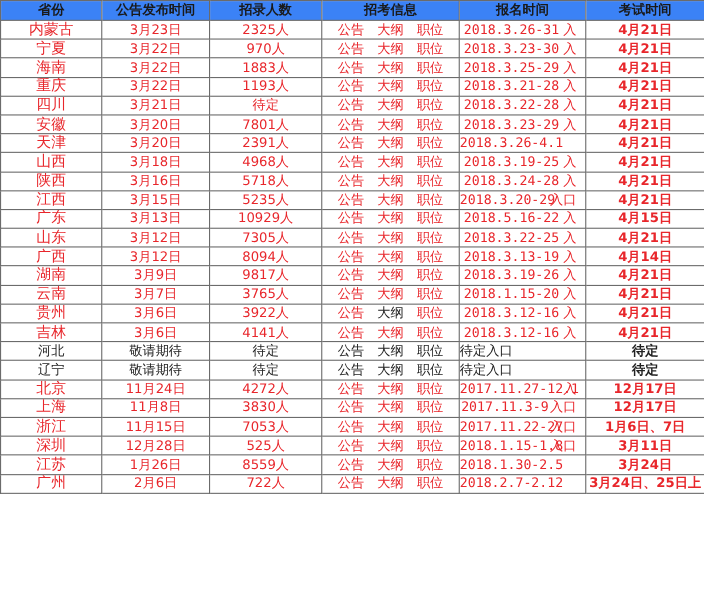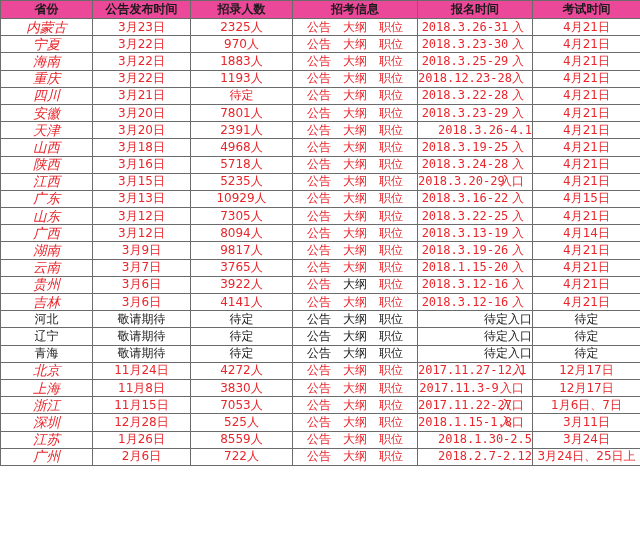--- a/index.html
+++ b/index.html
@@ -20,35 +20,35 @@
     height: 16.2px;
     padding: 0;
     text-align: center;
     vertical-align: middle;
     font-size: 12px;
     line-height: 15px;
     white-space: nowrap;
     overflow: hidden;
   }
   table.exam th {
-    background: #ec4899;
+    background: #3b82f6;
     color: #1a1a1a;
     font-weight: bold;
     font-size: 12px;
     height: 17px;
   }
   td.red { color: #e8262b; }
   td.black { color: #222222; }
-  td.prov.red { font-size: 13.5px; font-style: italic; }
+  td.prov.red { font-size: 13.5px; }
   td.info span { display: inline-block; margin: 0 6px; }
   td.info span.blk { color: #222222; }
   td.reg { font-family: "DejaVu Sans Mono", monospace; font-size: 11px; text-align: left; padding-left: 6px; }
-  td.reg.center { text-align: right; padding-left: 0; }
+  td.reg.center { text-align: left; padding-left: 0; }
   td.reg .entry { float: right; margin-right: 8px; font-family: "DejaVu Sans", sans-serif; font-size: 12px; }
-  td.exam-date { font-size: 12.5px; }
+  td.exam-date { font-size: 12.5px; font-weight: bold; }
 </style>
 </head>
 <body>
 
 <table class="exam">
   <colgroup>
     <col class="c1">
       <col class="c2">
       <col class="c3">
       <col class="c4">
@@ -88,21 +88,21 @@
         <td class="red">1883人</td>
         <td class="info red"><span>公告</span><span>大纲</span><span>职位</span></td>
         <td class="reg red"><span class="entry">入</span><span>2018.3.25-29</span></td>
         <td class="exam-date red">4月21日</td>
       </tr>
       <tr>
         <td class="prov red">重庆</td>
         <td class="red">3月22日</td>
         <td class="red">1193人</td>
         <td class="info red"><span>公告</span><span>大纲</span><span>职位</span></td>
-        <td class="reg red"><span class="entry">入</span><span>2018.12.23-28</span></td>
+        <td class="reg red"><span class="entry">入</span><span>2018.3.21-28</span></td>
         <td class="exam-date red">4月21日</td>
       </tr>
       <tr>
         <td class="prov red">四川</td>
         <td class="red">3月21日</td>
         <td class="red">待定</td>
         <td class="info red"><span>公告</span><span>大纲</span><span>职位</span></td>
         <td class="reg red"><span class="entry">入</span><span>2018.3.22-28</span></td>
         <td class="exam-date red">4月21日</td>
       </tr>
@@ -144,21 +144,21 @@
         <td class="red">5235人</td>
         <td class="info red"><span>公告</span><span>大纲</span><span>职位</span></td>
         <td class="reg red"><span class="entry">入口</span><span>2018.3.20-29</span></td>
         <td class="exam-date red">4月21日</td>
       </tr>
       <tr>
         <td class="prov red">广东</td>
         <td class="red">3月13日</td>
         <td class="red">10929人</td>
         <td class="info red"><span>公告</span><span>大纲</span><span>职位</span></td>
-        <td class="reg red"><span class="entry">入</span><span>2018.3.16-22</span></td>
+        <td class="reg red"><span class="entry">入</span><span>2018.5.16-22</span></td>
         <td class="exam-date red">4月15日</td>
       </tr>
       <tr>
         <td class="prov red">山东</td>
         <td class="red">3月12日</td>
         <td class="red">7305人</td>
         <td class="info red"><span>公告</span><span>大纲</span><span>职位</span></td>
         <td class="reg red"><span class="entry">入</span><span>2018.3.22-25</span></td>
         <td class="exam-date red">4月21日</td>
       </tr>
@@ -212,28 +212,20 @@
       </tr>
       <tr>
         <td class="prov black">辽宁</td>
         <td class="black">敬请期待</td>
         <td class="black">待定</td>
         <td class="info black"><span>公告</span><span>大纲</span><span>职位</span></td>
         <td class="reg black center"><span>待定入口</span></td>
         <td class="exam-date black">待定</td>
       </tr>
       <tr>
-        <td class="prov black">青海</td>
-        <td class="black">敬请期待</td>
-        <td class="black">待定</td>
-        <td class="info black"><span>公告</span><span>大纲</span><span>职位</span></td>
-        <td class="reg black center"><span>待定入口</span></td>
-        <td class="exam-date black">待定</td>
-      </tr>
-      <tr>
         <td class="prov red">北京</td>
         <td class="red">11月24日</td>
         <td class="red">4272人</td>
         <td class="info red"><span>公告</span><span>大纲</span><span>职位</span></td>
         <td class="reg red"><span class="entry">入</span><span>2017.11.27-12.1</span></td>
         <td class="exam-date red">12月17日</td>
       </tr>
       <tr>
         <td class="prov red">上海</td>
         <td class="red">11月8日</td>

